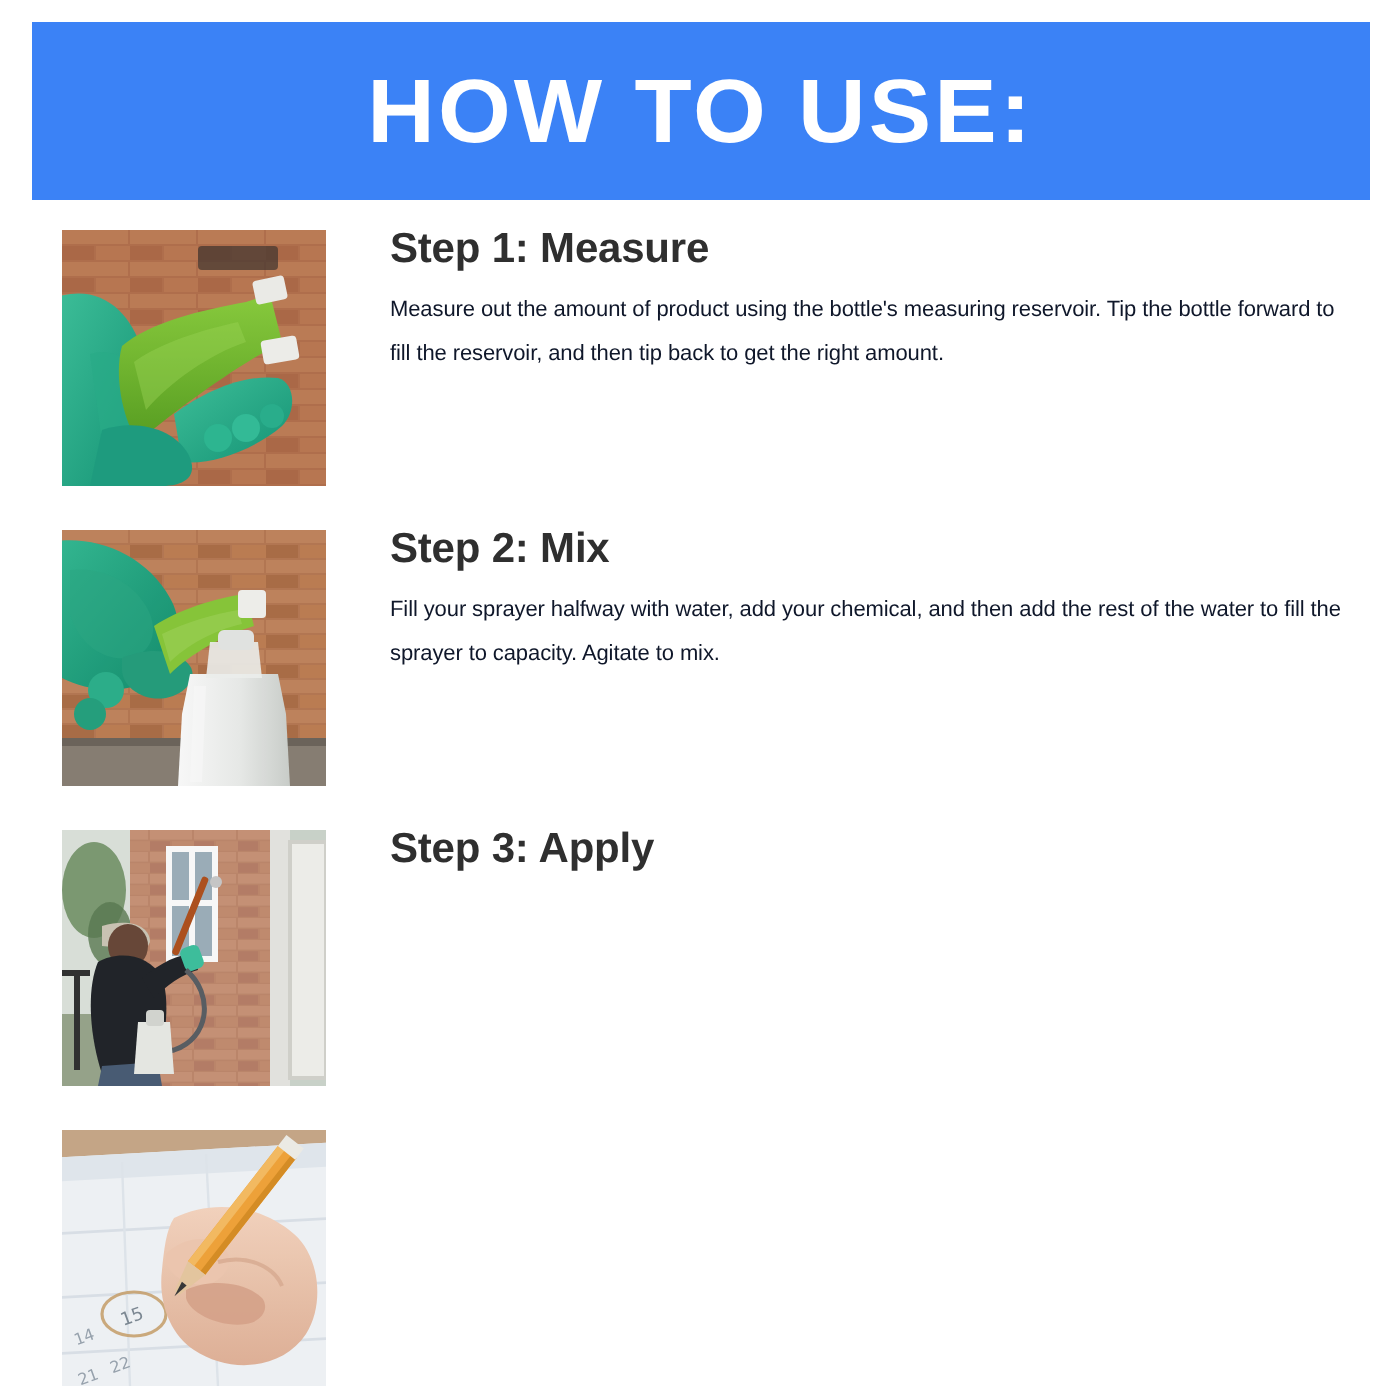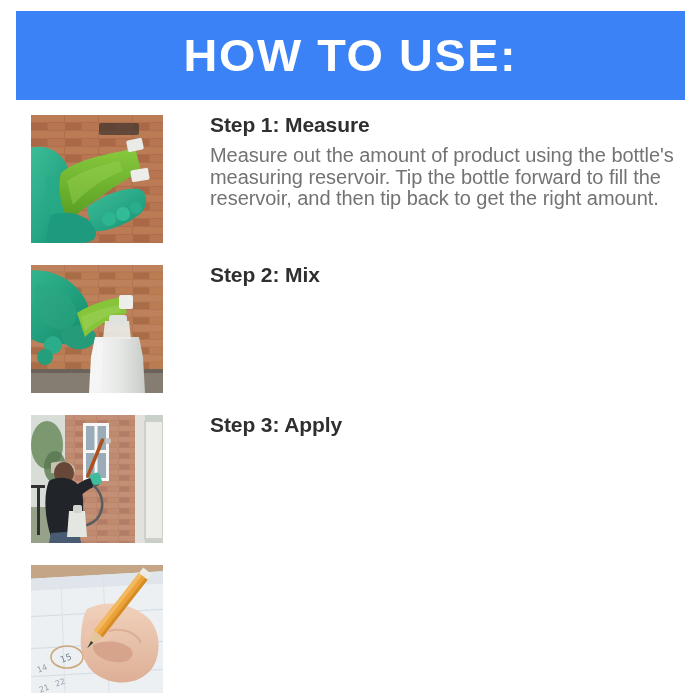--- a/index.html
+++ b/index.html
@@ -70,40 +70,40 @@
     margin-left: 31px;
     margin-top: 11px;
     overflow: hidden;
     background: #dddddd;
   }
 
   .thumb svg { display: block; width: 132px; height: 128px; }
 
   .step-text {
     flex: 1 1 auto;
-    padding-left: 47px;
+    padding-left: 32px;
     padding-top: 9px;
     padding-right: 26px;
   }
 
   .step-heading {
     font-family: "Liberation Sans", sans-serif;
     font-weight: bold;
     font-size: 21px;
     color: #2f2f2f;
     line-height: 1.15;
     margin-bottom: 8px;
     letter-spacing: -0.1px;
   }
 
   .step-body {
     font-family: "Liberation Sans", sans-serif;
     font-weight: normal;
-    font-size: 20px;
-    color: #737373;
+    font-size: 11px;
+    color: #0f172a;
     line-height: 21.5px;
     letter-spacing: -0.05px;
     max-width: 495px;
   }
 </style>
 </head>
 <body>
 
 <div class="page">
 
@@ -196,20 +196,21 @@
 
           <path d="M64 72 L 108 72 L 112 92 L 114 128 L 58 128 L 60 92 Z" fill="url(#tank2)"></path>
           <path d="M74 56 L 98 56 L 100 74 L 72 74 Z" fill="#f3f5f3" opacity="0.9"></path>
           <rect x="78" y="50" width="18" height="10" rx="3" fill="#e8eae8"></rect>
           <path d="M66 78 L 72 78 L 70 126 L 64 126 Z" fill="#ffffff" opacity="0.65"></path>
           <rect width="132" height="128" fill="#000" opacity="0.03"></rect>
         </svg>
       </div>
       <div class="step-text">
         <div class="step-heading">Step 2: Mix</div>
+        <div class="step-body">Fill your sprayer halfway with water, add your chemical, and then add the rest of the water to fill the sprayer to capacity. Agitate to mix.</div>
       </div>
     </div>
 
     <div class="step-row s3">
       <div class="thumb">
         <svg viewBox="0 0 132 128" xmlns="http://www.w3.org/2000/svg">
           <defs>
             <pattern id="brick3" width="22" height="11" patternUnits="userSpaceOnUse">
               <rect width="22" height="11" fill="#c08a6e"></rect>
               <rect x="0" y="0" width="21" height="4.8" fill="#cb9579"></rect>

